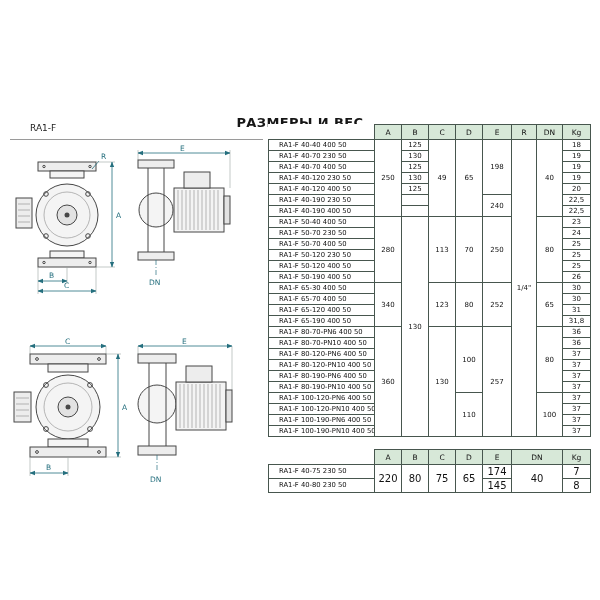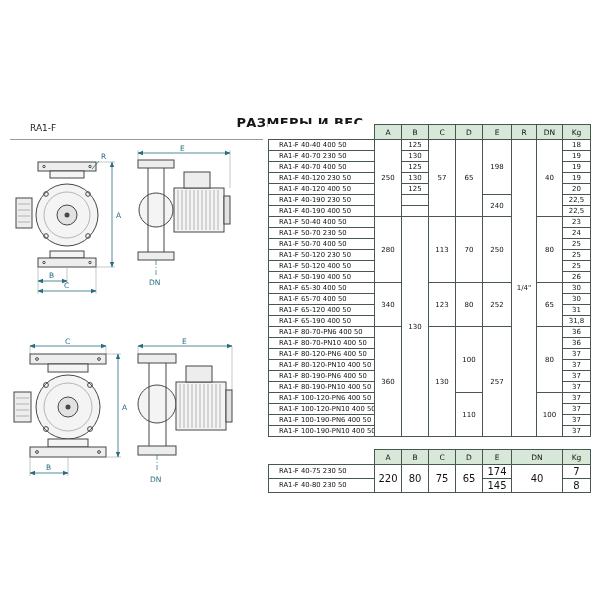--- a/index.html
+++ b/index.html
@@ -201,21 +201,21 @@
           <th>R</th>
           <th>DN</th>
           <th>Kg</th>
         </tr>
       </thead>
     <tbody>
         <tr>
           <td class="model">RA1-F 40-40 400 50</td>
           <td rowspan="7">250</td>
           <td>125</td>
-          <td rowspan="7">57</td>
+          <td rowspan="7">49</td>
           <td rowspan="7">65</td>
           <td rowspan="5">198</td>
           <td rowspan="27">1/4"</td>
           <td rowspan="7">40</td>
           <td>18</td>
         </tr>
         <tr>
           <td class="model">RA1-F 40-70 230 50</td>
           <td>130</td>
           <td>19</td>

